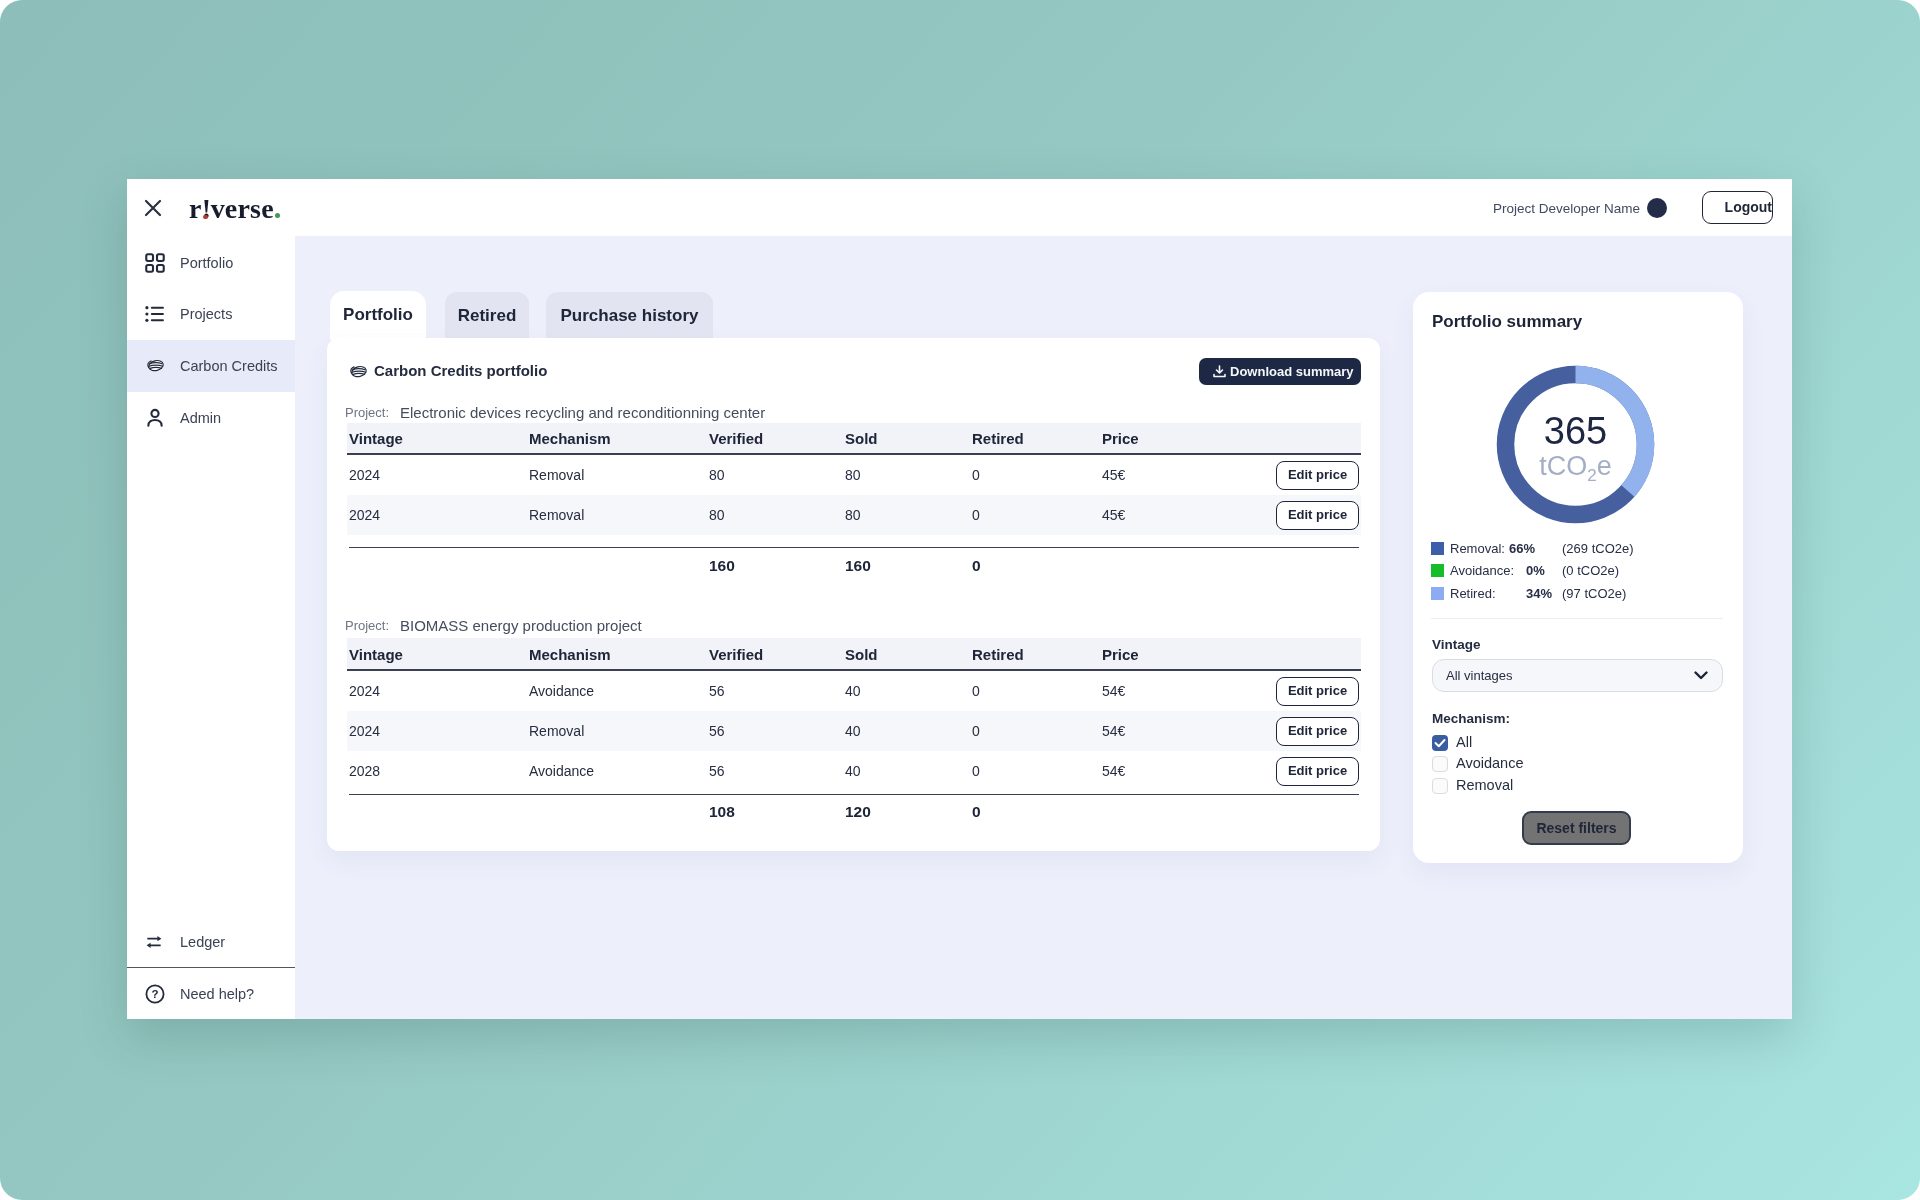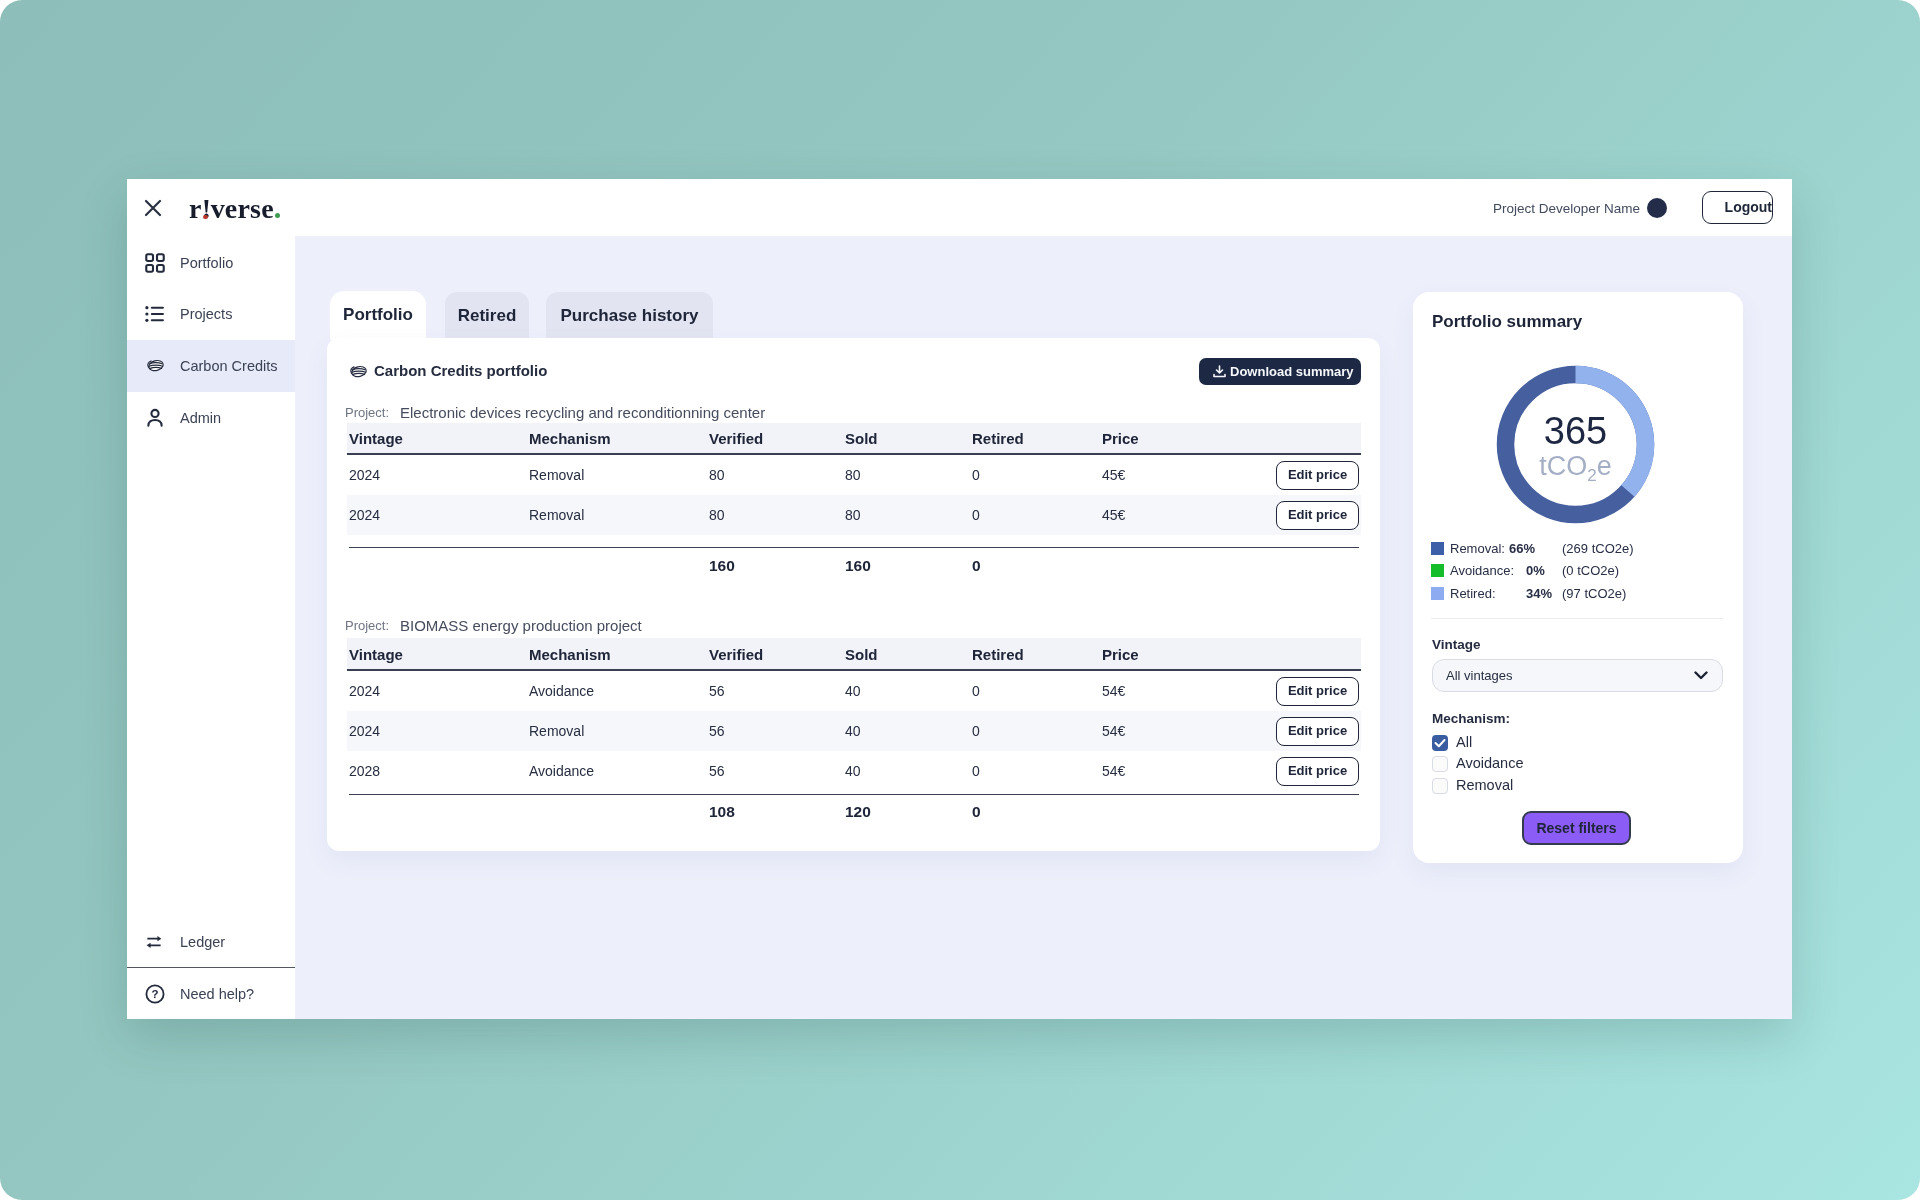--- a/index.html
+++ b/index.html
@@ -69,21 +69,21 @@
   .vin-label{position:absolute;left:1432px;top:637px;font-size:13.5px;font-weight:700;color:#252b40;}
   .select{position:absolute;left:1432px;top:659px;width:291px;height:33px;background:#f6f7fa;border:1px solid #d9dce3;
           border-radius:12px;box-sizing:border-box;}
   .select .t{position:absolute;left:13px;top:8px;font-size:13px;color:#272e41;}
   .mech-label{position:absolute;left:1432px;top:711px;font-size:13.5px;font-weight:700;color:#252b40;}
   .cb{position:absolute;left:1432px;width:16px;height:16px;border-radius:4px;box-sizing:border-box;}
   .cb.on{background:#3a5ca0;}
   .cb.off{background:#fbfbfc;border:1px solid #d9dce3;}
   .cb-label{position:absolute;left:1456px;font-size:14.5px;color:#272e41;}
   .reset-btn{position:absolute;left:1522px;top:811px;width:109px;height:34px;border:2px solid #353b4e;border-radius:9px;
-             box-sizing:border-box;background:#8b5cf6;text-align:center;line-height:30px;font-size:14px;font-weight:700;color:#20263a;}
+             box-sizing:border-box;background:#737373;text-align:center;line-height:30px;font-size:14px;font-weight:700;color:#20263a;}
 </style>
 </head>
 <body>
 <div class="bg"></div>
 <div class="window">
   <div class="mainbg"></div>
 </div>
 
 <svg class="xicon" viewBox="0 0 22 22">
     <path d="M4 4 L18 18 M18 4 L4 18" stroke="#2a3142" stroke-width="2.2" stroke-linecap="round"></path>

